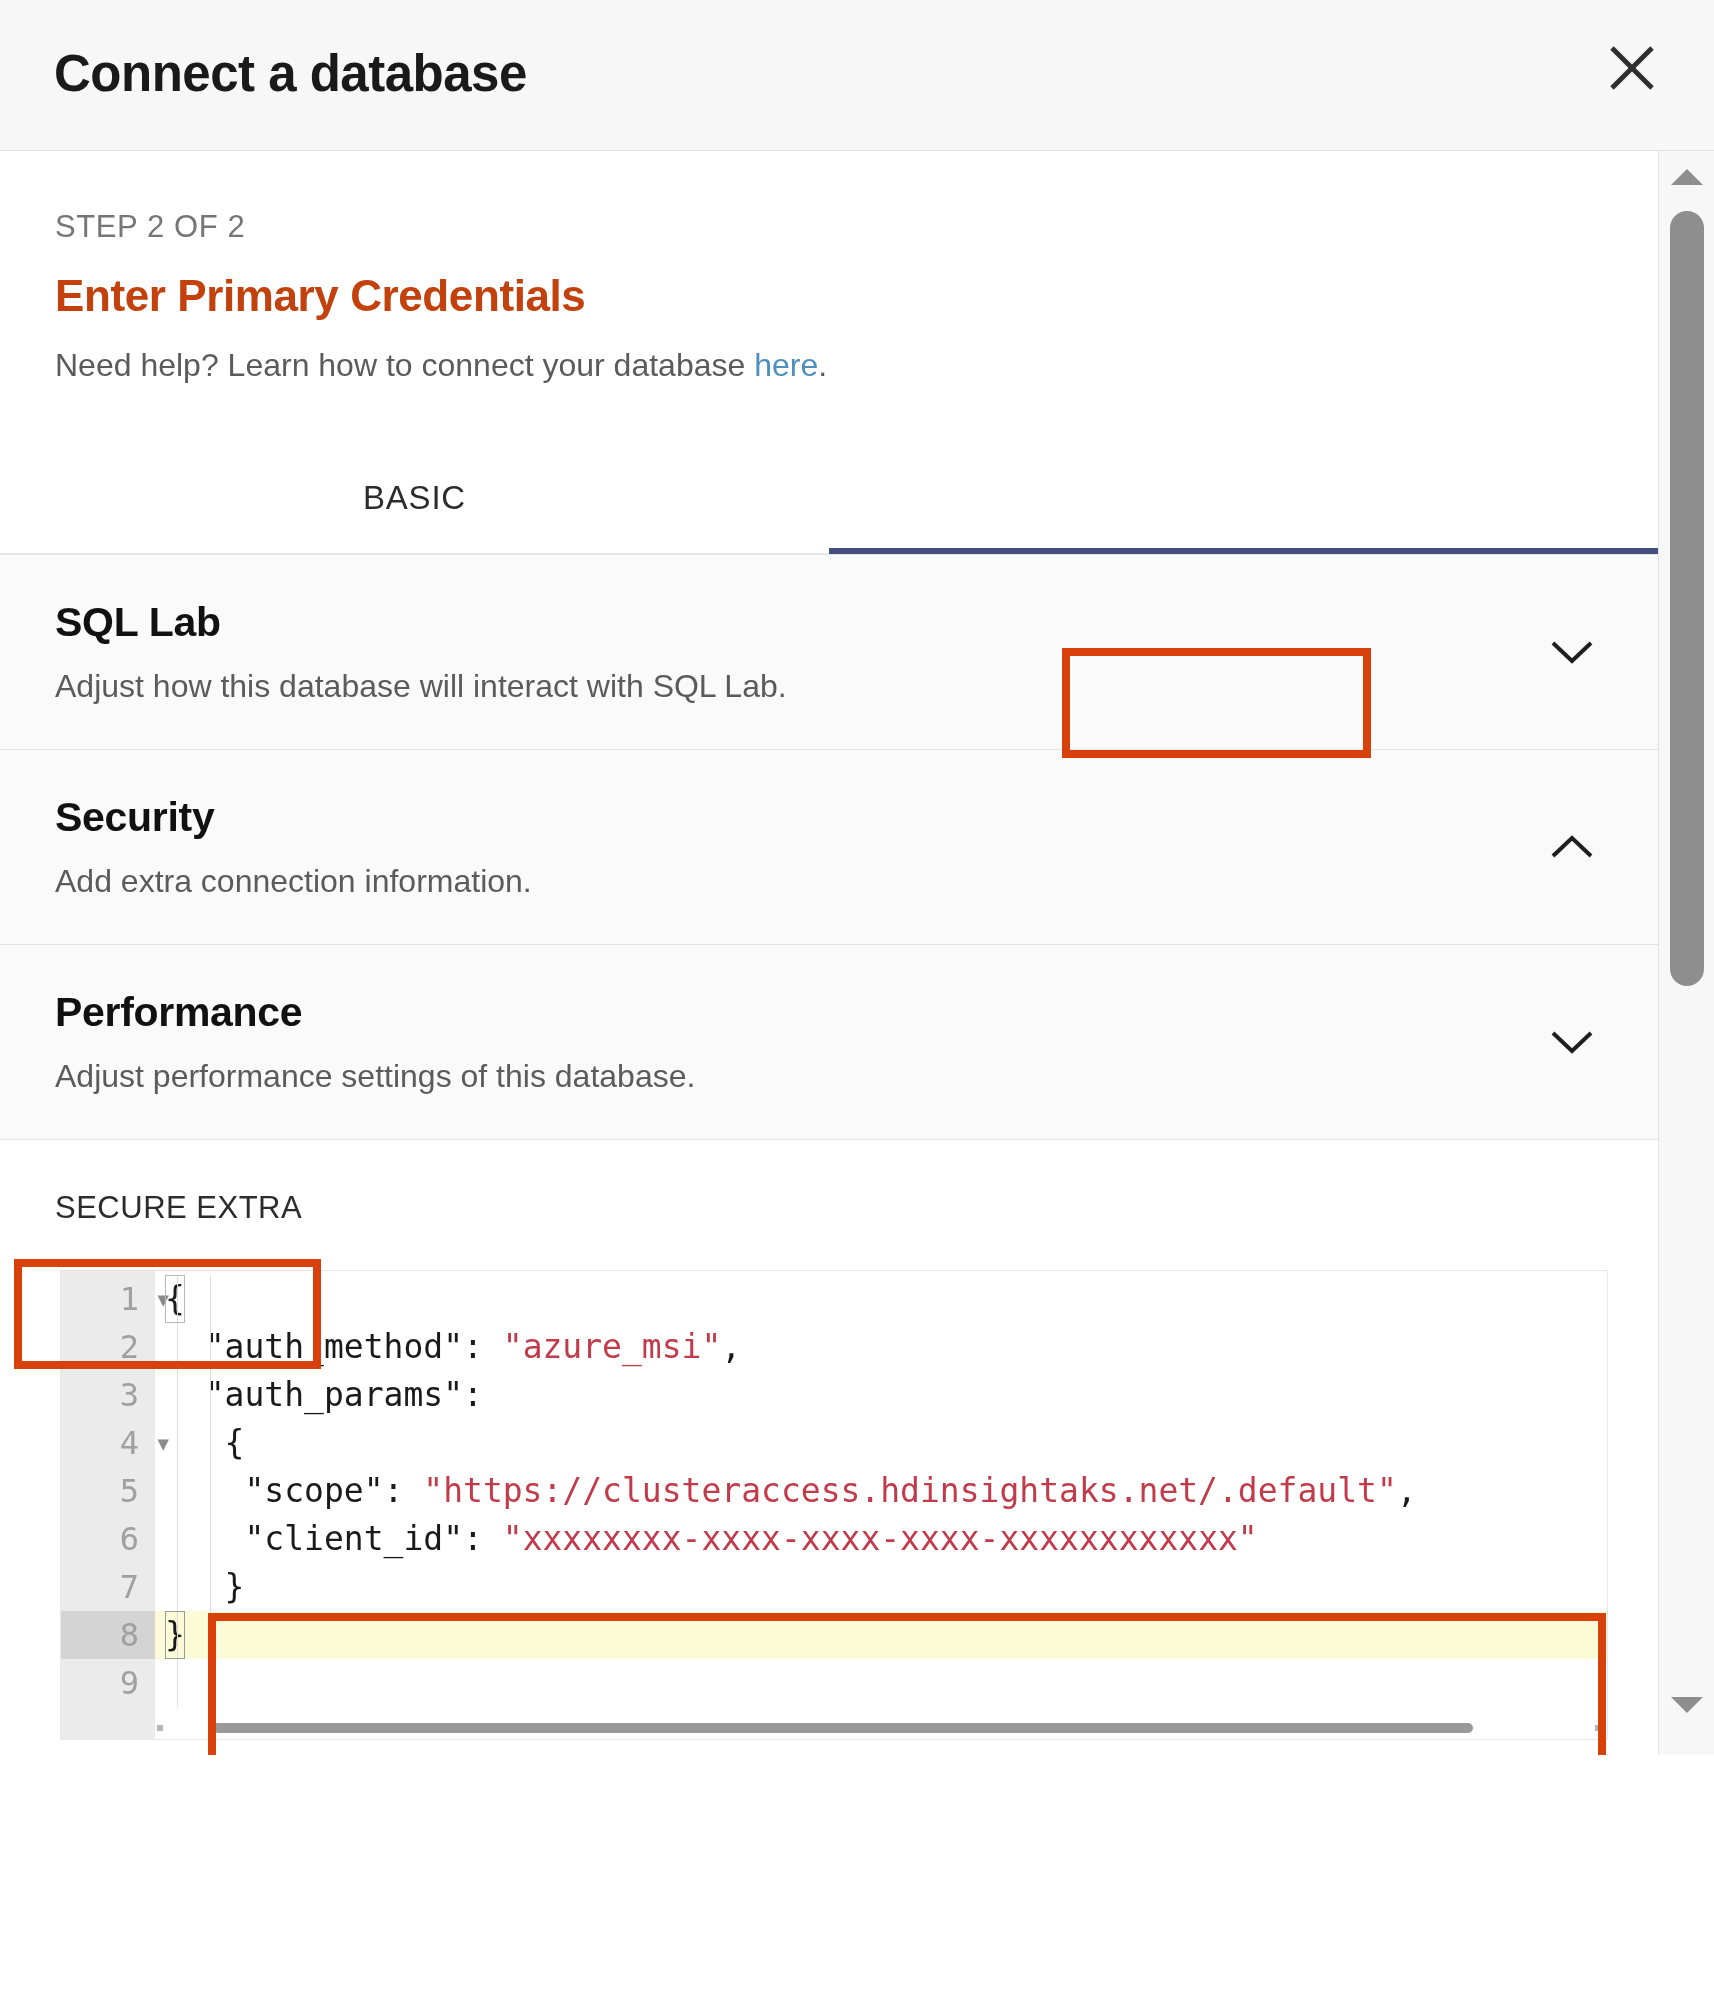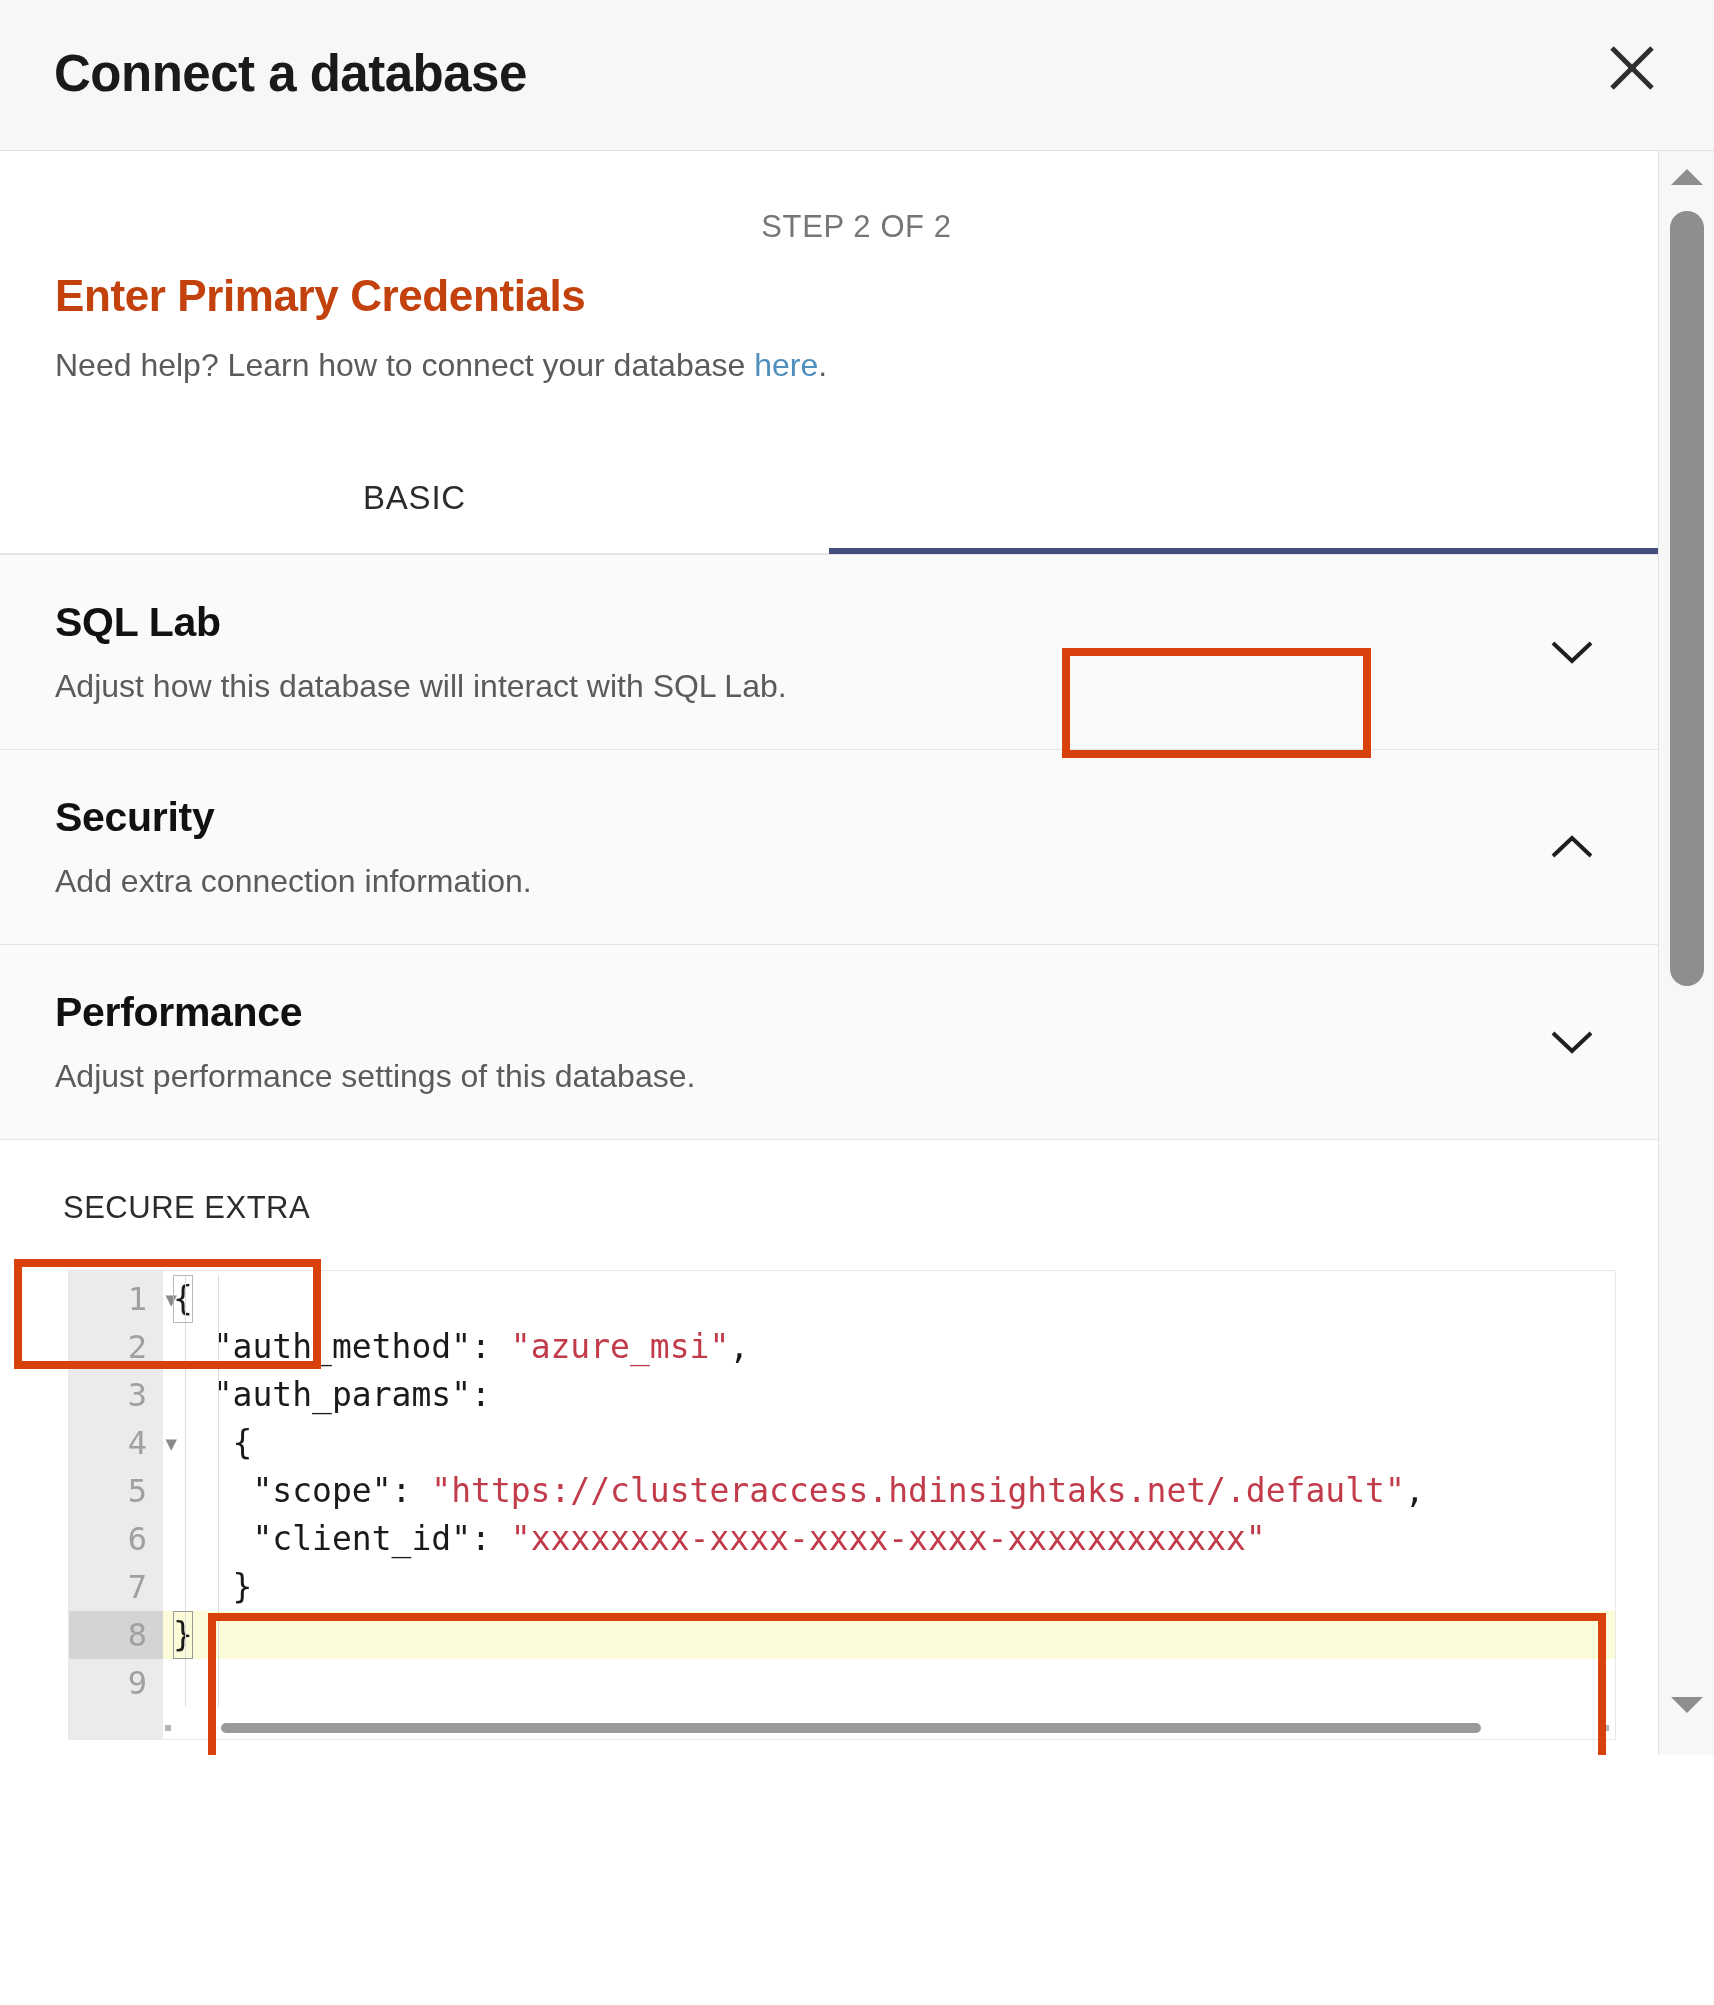--- a/index.html
+++ b/index.html
@@ -66,21 +66,20 @@
     right: 56px;
     bottom: 0;
     background: #ffffff;
   }
 
   .step-label {
     margin: 58px 0 0 55px;
     font-size: 31px;
     color: #767676;
     letter-spacing: 0.6px;
-    text-align: center;
   }
   .step-heading {
     margin: 26px 0 0 55px;
     font-size: 44px;
     font-weight: bold;
     color: #c2410c;
     letter-spacing: -0.4px;
   }
   .step-help {
     margin: 26px 0 0 55px;
@@ -184,21 +183,21 @@
     height: 48px;
     display: flex;
     align-items: center;
     justify-content: center;
     cursor: pointer;
   }
 
   
   .sec-content {
     background: #ffffff;
-    padding: 50px 0 0 8px;
+    padding: 50px 0 0 0;
   }
   .field-label {
     margin-left: 55px;
     font-size: 31px;
     color: #2c2c2c;
     letter-spacing: 0.5px;
   }
 
   
   .editor {

